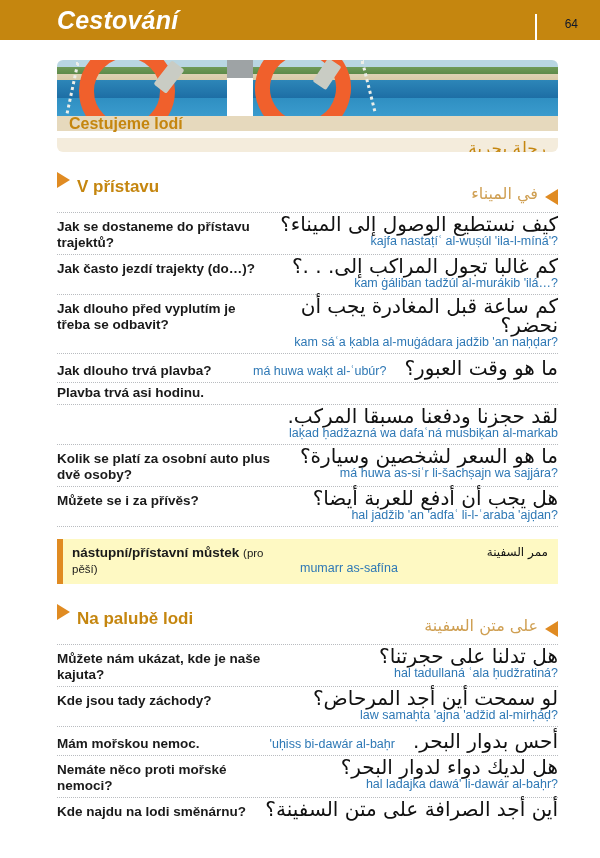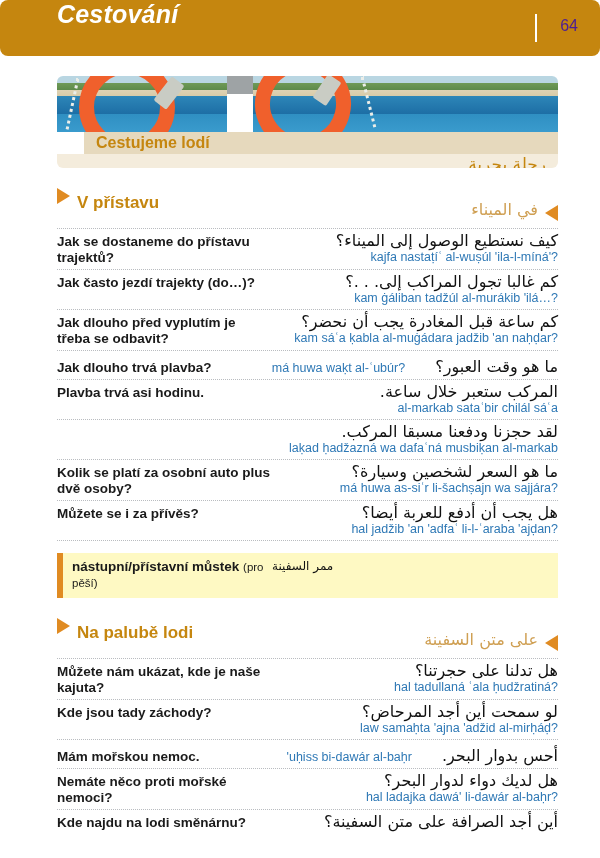--- a/index.html
+++ b/index.html
@@ -11,26 +11,25 @@
     width: 600px;
     height: 858px;
     background: #ffffff;
     font-family: "Liberation Sans", "DejaVu Sans", sans-serif;
     overflow: hidden;
     position: relative;
   }
 
   
   .page-header {
-    height: 56px;
+    height: 40px;
     background: #c5860f;
     display: flex;
-    align-items: flex-start;
-    position: relative;
-    border-radius: 8px;
+    align-items: center;
+    position: relative;
   }
   .page-header .chapter-title {
     color: #ffffff;
     font-size: 25px;
     font-weight: bold;
     font-style: italic;
     letter-spacing: 0.2px;
     margin-left: 57px;
   }
   .page-header .header-divider {
@@ -38,22 +37,22 @@
     right: 63px;
     top: 14px;
     width: 2px;
     height: 28px;
     background: #ffffff;
   }
   .page-header .page-number {
     position: absolute;
     right: 22px;
     top: 17px;
-    color: #4c1d95;
-    font-size: 16px;
+    color: #0f172a;
+    font-size: 12px;
     font-weight: normal;
   }
 
   
   .banner {
     margin: 20px 42px 0 57px;
     border-radius: 6px;
     overflow: hidden;
     position: relative;
     height: 92px;
@@ -95,25 +94,24 @@
   .rope.p2 { left: 310px; top: 0px; transform: rotate(-14deg); }
   .mast {
     position: absolute;
     left: 170px; top: 0;
     width: 26px; height: 56px;
     background: linear-gradient(to bottom, #9ea3a5 0px, #9ea3a5 18px, #ffffff 18px, #ffffff 56px);
   }
   .banner-cz-band {
     position: absolute;
     left: 0; right: 0; top: 56px;
-    height: 22px;
+    height: 15px;
     background: #e6d9bd;
     display: flex;
     align-items: center;
-    margin-left: 27px;
   }
   .banner-cz-band .banner-title {
     margin-left: 12px;
     color: #c5860f;
     font-size: 16px;
     font-weight: bold;
   }
   .banner-ar-band {
     position: absolute;
     left: 0; right: 0; top: 78px;
@@ -178,33 +176,33 @@
     padding: 2px 0 3px 0;
     position: relative;
   }
   .phrase-row:first-child { border-top: 1px dotted #b9bcc0; }
   .phrase-row.last { border-bottom: 1px dotted #b9bcc0; }
 
   .row-line {
     display: flex;
     align-items: baseline;
     justify-content: space-between;
-    gap: 20px;
+    gap: 8px;
   }
   .cz {
     color: #1a1a1a;
     font-size: 13.5px;
     font-weight: bold;
     line-height: 16px;
     flex: 0 0 auto;
     max-width: 215px;
   }
   .ar {
     color: #111111;
-    font-size: 16px;
+    font-size: 20px;
     direction: rtl;
     text-align: right;
     line-height: 19px;
     font-family: "DejaVu Sans", sans-serif;
     flex: 0 0 auto;
   }
   .tr {
     color: #2e78b5;
     font-size: 12.5px;
     line-height: 15px;
@@ -344,24 +342,20 @@
     <div class="row-line">
       <div class="cz">Jak dlouho trvá plavba?</div>
       <div class="tr-inline">má huwa waḳt al-ʿubúr?</div>
       <div class="ar">ما هو وقت العبور؟</div>
     </div>
   </div>
 
   <div class="phrase-row row-two">
     <div class="row-line">
       <div class="cz">Plavba trvá asi hodinu.</div>
-      <div class="right-col">
-        <div class="ar">المركب ستعبر خلال ساعة.</div>
-        <div class="tr">al-markab sataʿbir chilál sáʿa</div>
-      </div>
     </div>
   </div>
 
   <div class="phrase-row row-two">
     <div class="row-line">
       <div class="right-col">
         <div class="ar">لقد حجزنا ودفعنا مسبقا المركب.</div>
         <div class="tr">laḳad ḥadžazná wa dafaʿná musbiḳan al-markab</div>
       </div>
     </div>
@@ -385,20 +379,23 @@
         <div class="tr">hal jadžib 'an 'adfaʿ li-l-ʿaraba 'ajḍan?</div>
       </div>
     </div>
   </div>
 
 </div>
 
 <div class="callout">
   <div class="callout-left">
     <div class="callout-cz"><span>nástupní/přístavní můstek</span> <span class="callout-note">(pro pěší)</span></div>
+  </div>
+  <div class="callout-mid">
+    <div class="callout-tr">mumarr as-safína</div>
   </div>
   <div class="callout-right">
     <div class="callout-ar">ممر السفينة</div>
   </div>
 </div>
 
 <div class="section-head">
   <div class="tri-right"></div>
   <div class="section-cz">Na palubě lodi</div>
   <div class="tri-left"></div>

